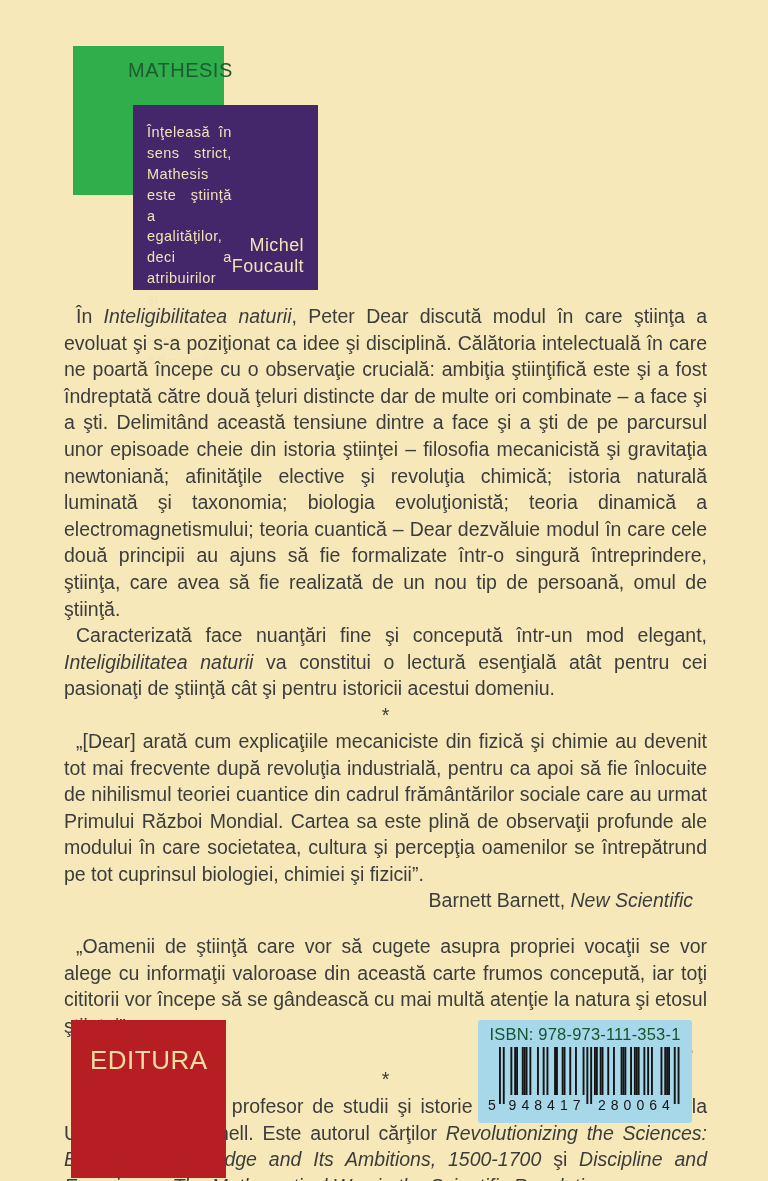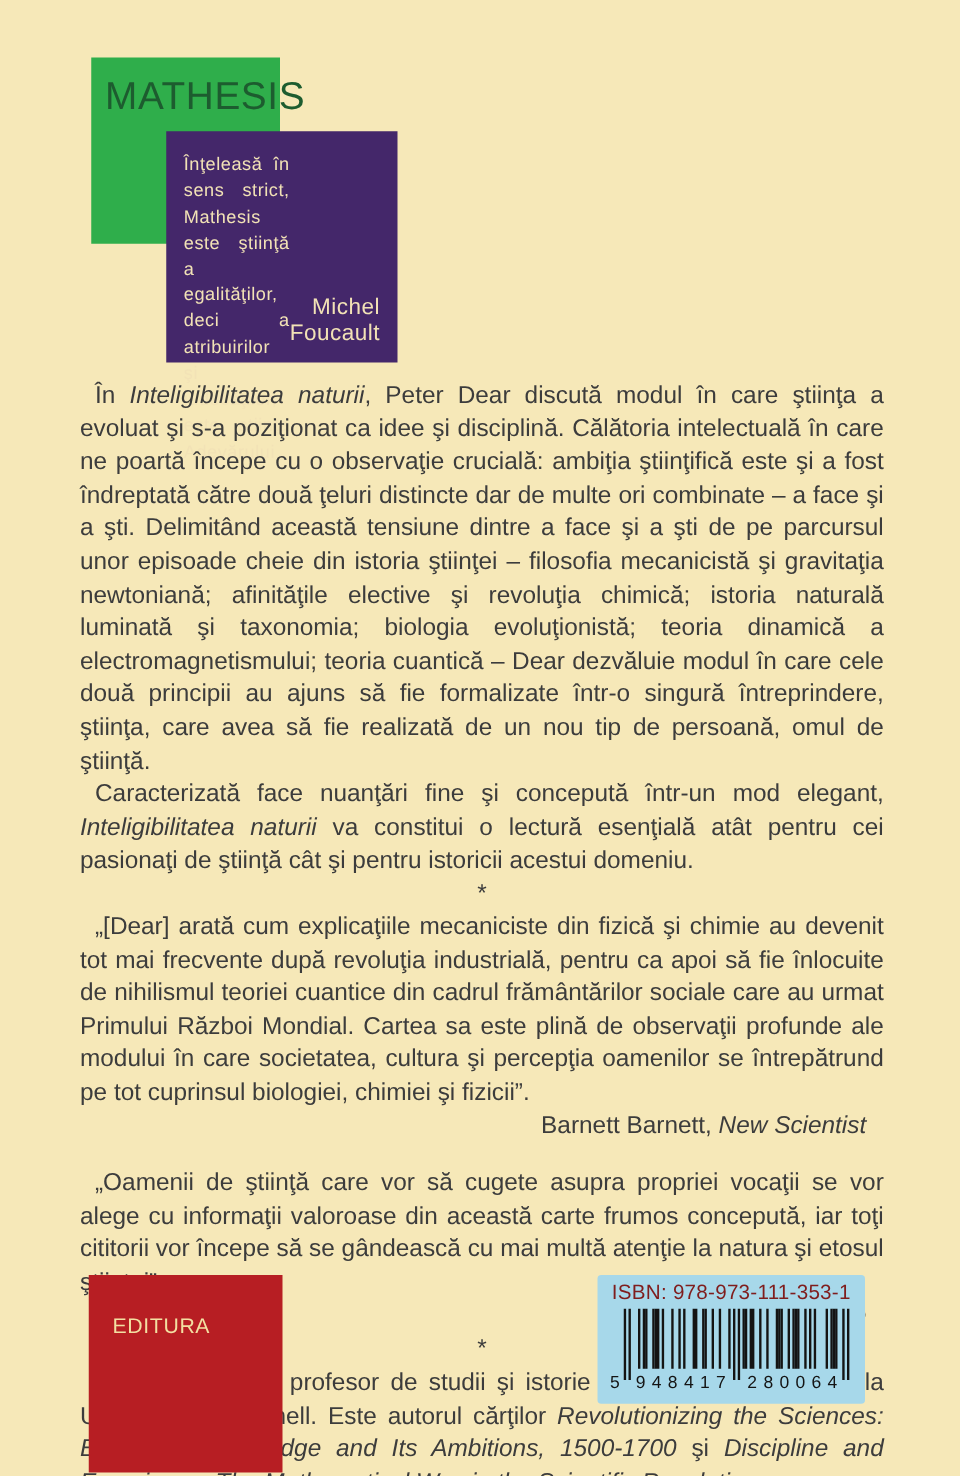--- a/index.html
+++ b/index.html
@@ -6,41 +6,41 @@
     --bg:#f6e8b8; --green:#2fae4b; --green-ink:#1d5c2f;
     --purple:#44276a; --cream:#f2e2b6; --ink:#3c3c3c;
     --red:#b71e23; --red-ink:#f3dfa2; --blue:#a7d8ea; --bar-ink:#141414;
   }
   html,body{margin:0;padding:0;}
   body{font-family:"Liberation Sans", sans-serif;}
   .page{position:relative;width:768px;height:1181px;background:var(--bg);overflow:hidden;}
 
   
   .green-box{position:absolute;left:73px;top:46px;width:151px;height:149px;background:var(--green);}
-  .logo-text{display:block;padding:13px 0 0 11px;font-size:31px;letter-spacing:.5px;color:var(--green-ink);}
+  .logo-text{display:block;padding:13px 0 0 11px;font-size:20px;letter-spacing:.5px;color:var(--green-ink);margin-left:44px;}
   .purple-box{position:absolute;left:133px;top:105px;width:185px;height:185px;background:var(--purple);
     box-sizing:border-box;padding:17px 12px 13px 14px;display:flex;flex-direction:row;color:var(--cream);}
   .purple-quote{margin:0;font-size:14.5px;line-height:1.44;letter-spacing:.45px;text-align:justify;}
   .purple-author{margin-top:auto;text-align:right;font-size:18px;letter-spacing:.4px;padding-right:2px;}
 
   
   main{position:absolute;left:64px;top:303px;width:643px;color:var(--ink);
     font-size:19.5px;line-height:26.6px;}
   main p{margin:0;text-align:justify;text-indent:12px;}
   .separator{text-align:center;text-indent:0;line-height:24px;margin:1px 0;}
   .attribution{text-align:right;text-indent:0;padding-right:14px;}
   .quote-2{margin-top:19px;}
   .bio{margin-top:2px;}
 
   
   .red-box{position:absolute;left:71px;top:1020px;width:155px;height:158px;background:var(--red);
-    box-sizing:border-box;padding:23px 0 0 19px;color:var(--red-ink);font-size:17px;line-height:35px;letter-spacing:.5px;}
+    box-sizing:border-box;padding:23px 0 0 19px;color:var(--red-ink);font-size:26px;line-height:35px;letter-spacing:.5px;}
   .isbn-panel{position:absolute;left:478px;top:1020px;width:214px;height:103px;background:var(--blue);
     border-radius:3px;box-sizing:border-box;padding-top:5px;text-align:center;}
-  .isbn-label{font-size:16.5px;color:#7f1d1d;letter-spacing:.2px;}
+  .isbn-label{font-size:16.5px;color:#14532d;letter-spacing:.2px;}
   .isbn-panel svg{display:block;margin:1px auto 0;}
   .isbn-panel svg rect{fill:var(--bar-ink);}
   .isbn-panel svg text{fill:var(--bar-ink);font-family:"Liberation Sans",sans-serif;font-size:14px;}
 </style>
 </head>
 <body>
 
 <div class="page">
 
   <div class="green-box">
@@ -50,21 +50,21 @@
   <div class="purple-box">
     <p class="purple-quote">Înţeleasă în sens strict, Mathesis este ştiinţă a egalităţilor, deci a atribuirilor şi judecăţilor, este ştiinţa Adevărului</p>
     <div class="purple-author">Michel Foucault</div>
   </div>
 
   <main>
     <p><span>În </span><i>Inteligibilitatea naturii</i><span>, Peter Dear discută modul în care ştiinţa a evoluat şi s-a poziţionat ca idee şi disciplină. Călătoria intelectuală în care ne poartă începe cu o observaţie crucială: ambiţia ştiinţifică este şi a fost îndreptată către două ţeluri distincte dar de multe ori combinate – a face şi a şti. Delimitând această tensiune dintre a face şi a şti de pe parcursul unor episoade cheie din istoria ştiinţei – filosofia mecanicistă şi gravitaţia newtoniană; afinităţile elective şi revoluţia chimică; istoria naturală luminată şi taxonomia; biologia evoluţionistă; teoria dinamică a electromagnetismului; teoria cuantică – Dear dezvăluie modul în care cele două principii au ajuns să fie formalizate într-o singură întreprindere, ştiinţa, care avea să fie realizată de un nou tip de persoană, omul de ştiinţă.</span></p>
     <p><span>Caracterizată face nuanţări fine şi concepută într-un mod elegant, </span><i>Inteligibilitatea naturii</i><span> va constitui o lectură esenţială atât pentru cei pasionaţi de ştiinţă cât şi pentru istoricii acestui domeniu.</span></p>
     <p class="separator">*</p>
     <p><span>„[Dear] arată cum explicaţiile mecaniciste din fizică şi chimie au devenit tot mai frecvente după revoluţia industrială, pentru ca apoi să fie înlocuite de nihilismul teoriei cuantice din cadrul frământărilor sociale care au urmat Primului Război Mondial. Cartea sa este plină de observaţii profunde ale modului în care societatea, cultura şi percepţia oamenilor se întrepătrund pe tot cuprinsul biologiei, chimiei şi fizicii”.</span></p>
-    <p class="attribution"><span>Barnett Barnett, </span><i>New Scientist</i></p>
+    <p class="attribution"><span>Barnett Barnett, </span><i>New Scientific</i></p>
     <p class="quote-2"><span>„Oamenii de ştiinţă care vor să cugete asupra propriei vocaţii se vor alege cu informaţii valoroase din această carte frumos concepută, iar toţi cititorii vor începe să se gândească cu mai multă atenţie la natura şi etosul ştiinţei”.</span></p>
     <p class="attribution"><span>Richard Yeo, </span><i>Nature</i></p>
     <p class="separator">*</p>
     <p class="bio"><b>Peter Dear</b><span> este profesor de studii şi istorie a ştiinţei şi tehnologiei la Universitatea Cornell. Este autorul cărţilor </span><i>Revolutionizing the Sciences: European Knowledge and Its Ambitions, 1500-1700</i><span> şi </span><i>Discipline and Experience: The Mathematical Way in the Scientific Revolution</i><span>.</span></p>
   </main>
 
   <div class="red-box">
     <div>EDITURA</div>
   </div>
 

